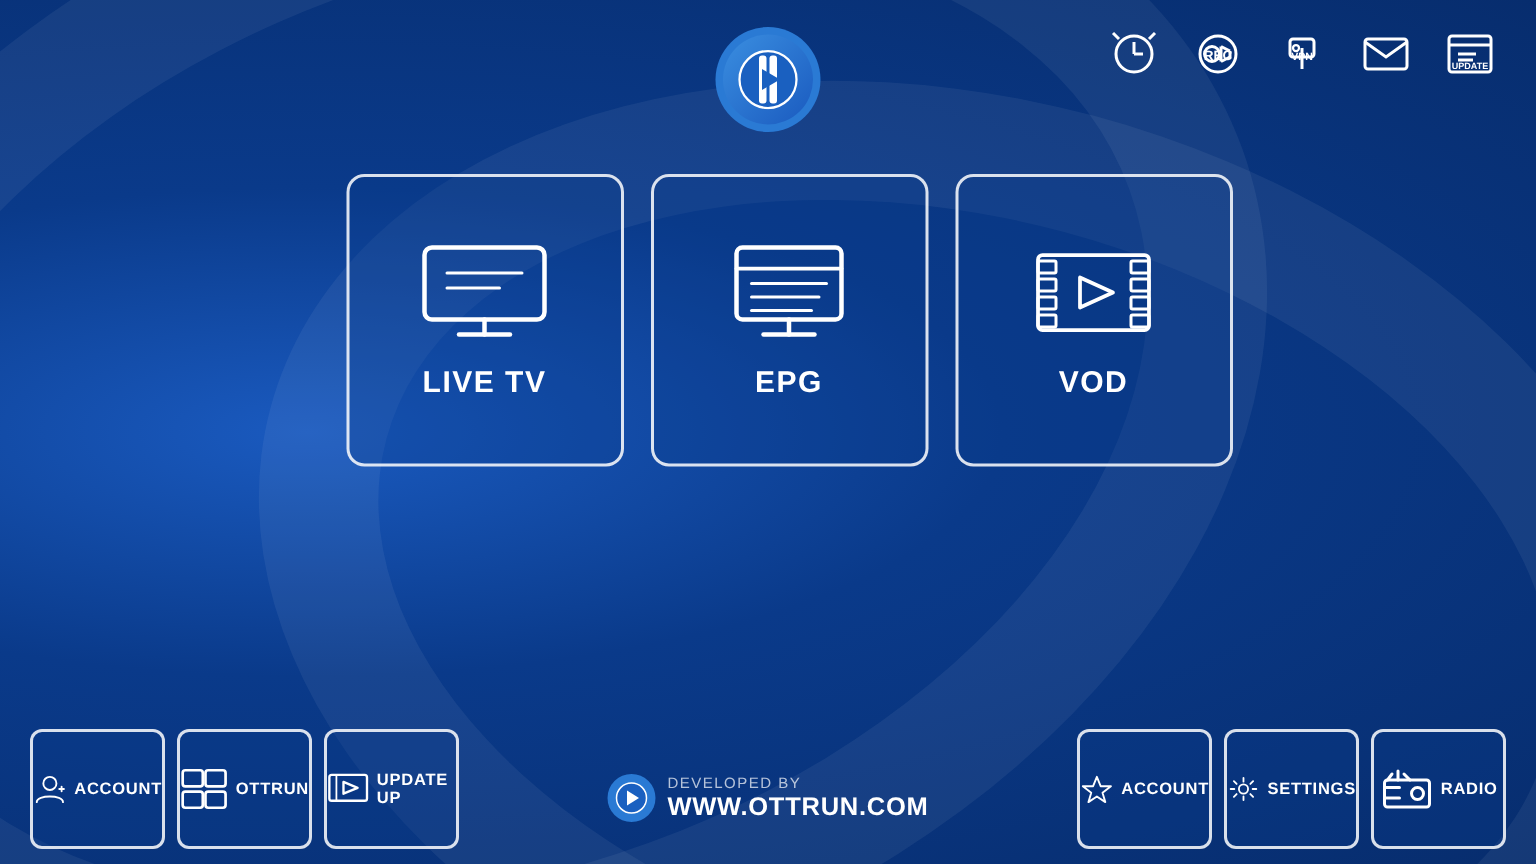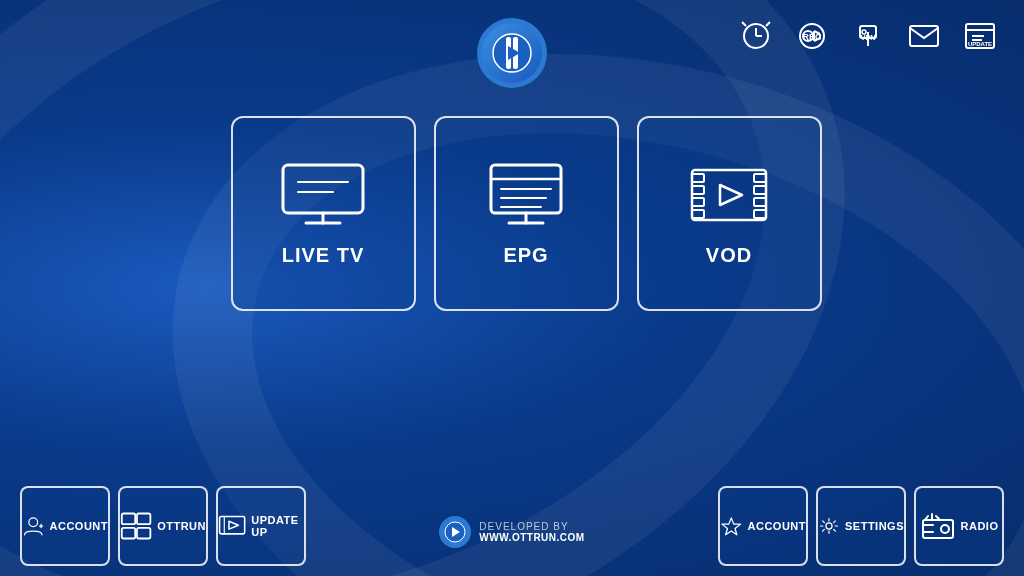--- a/index.html
+++ b/index.html
@@ -223,21 +223,21 @@
       display: flex;
       flex-direction: column;
     }
     .dev-text-top {
       color: rgba(255,255,255,0.7);
       font-size: 10px;
       letter-spacing: 1px;
     }
     .dev-text-bottom {
       color: white;
-      font-size: 10px;
+      font-size: 17px;
       font-weight: bold;
       letter-spacing: 0.5px;
     }
   </style>
 </head>
 <body>
 
 <div class="bg"></div>
 <div class="bg-swirl"></div>
 

